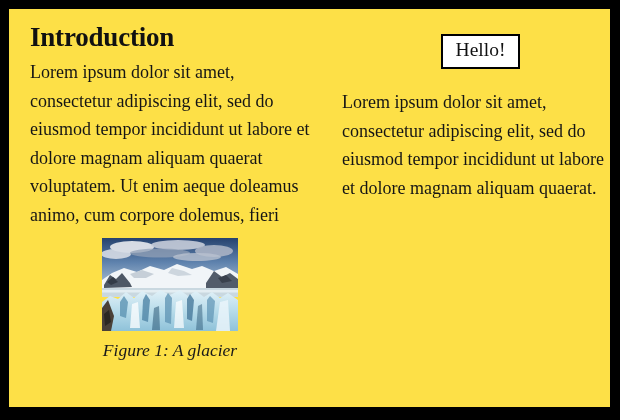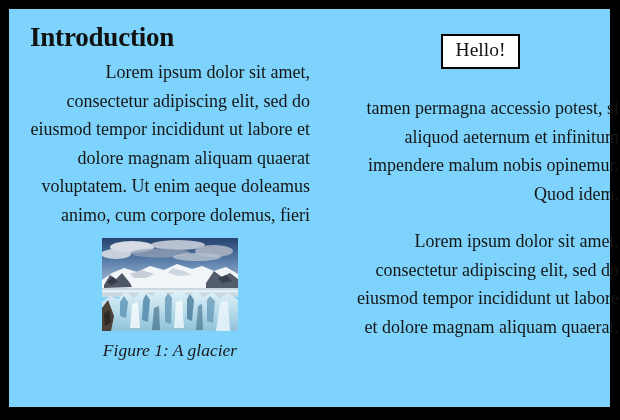--- a/index.html
+++ b/index.html
@@ -2,33 +2,33 @@
 <html><head>
 <meta charset="utf-8">
 <style>
   html, body { margin:0; padding:0; }
   body {
     width:620px; height:420px; background:#000; overflow:hidden; position:relative;
     font-family:"Liberation Serif", serif;
   }
   .page {
     position:absolute; left:9px; top:9px; right:10px; bottom:13px;
-    background:#7dd3fc; color:#141414;
+    background:#fde047; color:#141414;
   }
   .col { position:absolute; }
   .col-left  { left:21px;  top:12px; width:280px; }
   .col-right { left:313px; top:25px; width:277px;margin-left:20px; }
 
   h1.heading {
     margin:0; font-weight:bold; font-size:27px; line-height:33px;
     letter-spacing:-0.2px; color:#111;
   }
   p.body-text {
     margin:0; font-size:18px; line-height:28.5px; color:#151515;
-    text-align:right;
+    text-align:left;
   }
   .col-left p.body-text { margin-top:4px; }
 
   figure { margin:0; text-align:center; }
   figure.glacier-fig { margin-top:9px;font-style:italic; }
   figure.glacier-fig svg { display:block; margin:0 auto; }
   figcaption {
     font-size:17.5px; line-height:20px; color:#1a1a1a; margin-top:9px;
   }
 
@@ -95,17 +95,16 @@
         <polygon points="2,76 7,72 9,84 3,88" fill="#2c2822"></polygon>
       </svg>
       <figcaption>Figure 1: A glacier</figcaption>
     </figure>
   </div>
 
   <div class="col col-right">
     <figure class="rect-fig">
       <div class="hello-box">Hello!</div>
     </figure>
-    <p class="body-text para1">tamen permagna accessio potest, si aliquod aeternum et infinitum impendere malum nobis opinemur. Quod idem.</p>
     <p class="body-text para2">Lorem ipsum dolor sit amet, consectetur adipiscing elit, sed do eiusmod tempor incididunt ut labore et dolore magnam aliquam quaerat.</p>
   </div>
 
 </div>
 
 </body></html>

